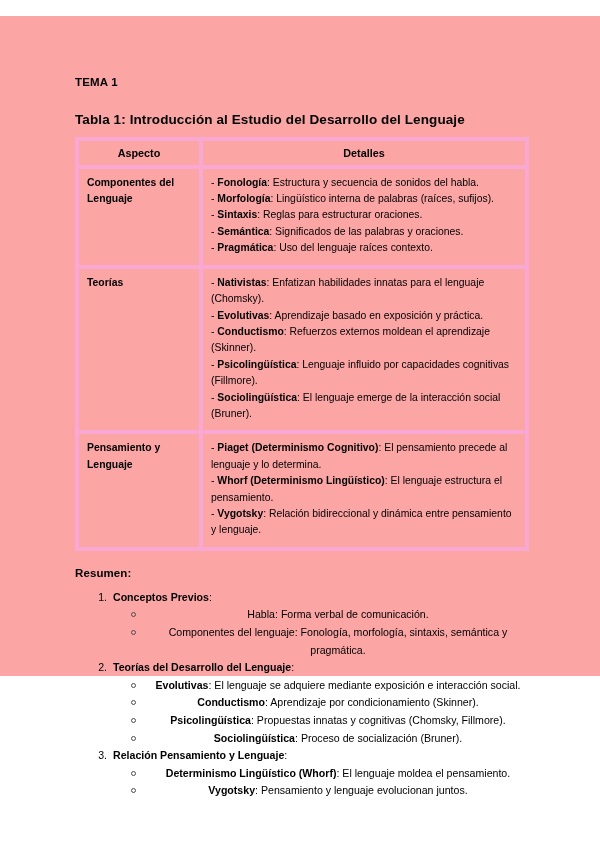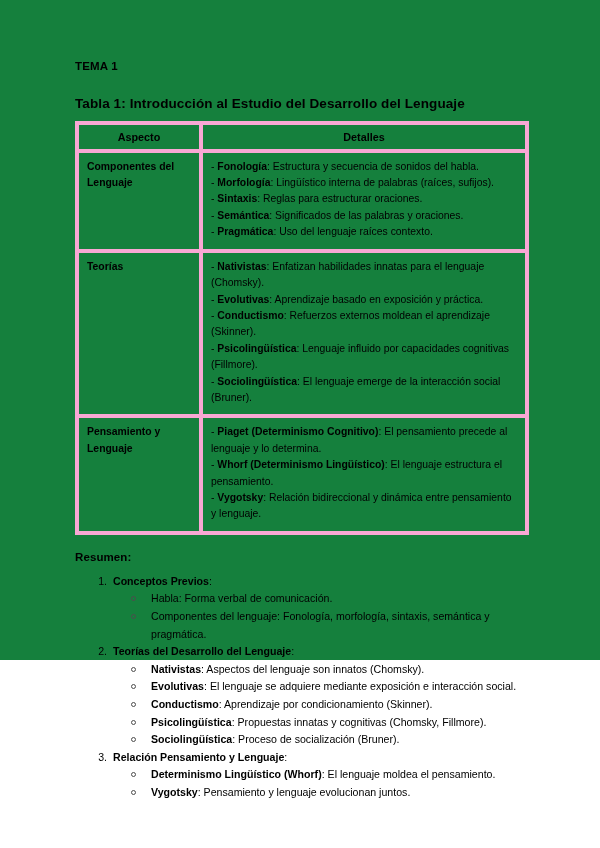--- a/index.html
+++ b/index.html
@@ -13,21 +13,22 @@
     font-family: "Liberation Sans", sans-serif;
     color: #000000;
     -webkit-font-smoothing: antialiased;
   }
   .page {
     position: relative;
     width: 600px;
     height: 660px;
     box-sizing: border-box;
     padding: 60px 75px 0 75px;
-    background: #15803d;
+    background: #fca5a5;
+    margin-top: 16px;
   }
 
   .doc-title {
     font-size: 11.5px;
     font-weight: bold;
     letter-spacing: 0.2px;
     margin: 0 0 22px 0;
     line-height: 1.2;
   }
 
@@ -107,20 +108,21 @@
     font-weight: normal;
     font-size: 10.6px;
   }
   ol.outline > li > .li-label { font-weight: bold; }
 
   ul.sublist {
     margin: 0 0 0 0;
     padding: 0 0 0 38px;
     list-style: none;
     font-weight: normal;
+    text-align: center;
   }
   ul.sublist > li {
     position: relative;
     font-size: 10.6px;
     font-weight: normal;
     line-height: 17.6px;
     padding-left: 0;
   }
   ul.sublist > li > .bullet {
     position: absolute;
@@ -188,21 +190,20 @@
   </table>
 
   <div class="resumen-head">Resumen:</div>
 
   <ol class="outline" id="resumen-list">
       <li><span class="num">1.</span><span class="li-label">Conceptos Previos</span><span style="font-weight: normal;">:</span><ul class="sublist">
           <li><span class="bullet"></span><span>Habla: Forma verbal de comunicación.</span></li>
           <li><span class="bullet"></span><span>Componentes del lenguaje: Fonología, morfología, sintaxis, semántica y pragmática.</span></li>
         </ul></li>
       <li><span class="num">2.</span><span class="li-label">Teorías del Desarrollo del Lenguaje</span><span style="font-weight: normal;">:</span><ul class="sublist">
-          <li><span class="bullet"></span><b>Nativistas</b><span>: Aspectos del lenguaje son innatos (Chomsky).</span></li>
           <li><span class="bullet"></span><b>Evolutivas</b><span>: El lenguaje se adquiere mediante exposición e interacción social.</span></li>
           <li><span class="bullet"></span><b>Conductismo</b><span>: Aprendizaje por condicionamiento (Skinner).</span></li>
           <li><span class="bullet"></span><b>Psicolingüística</b><span>: Propuestas innatas y cognitivas (Chomsky, Fillmore).</span></li>
           <li><span class="bullet"></span><b>Sociolingüística</b><span>: Proceso de socialización (Bruner).</span></li>
         </ul></li>
       <li><span class="num">3.</span><span class="li-label">Relación Pensamiento y Lenguaje</span><span style="font-weight: normal;">:</span><ul class="sublist">
           <li><span class="bullet"></span><b>Determinismo Lingüístico (Whorf)</b><span>: El lenguaje moldea el pensamiento.</span></li>
           <li><span class="bullet"></span><b>Vygotsky</b><span>: Pensamiento y lenguaje evolucionan juntos.</span></li>
         </ul></li>
     </ol>

